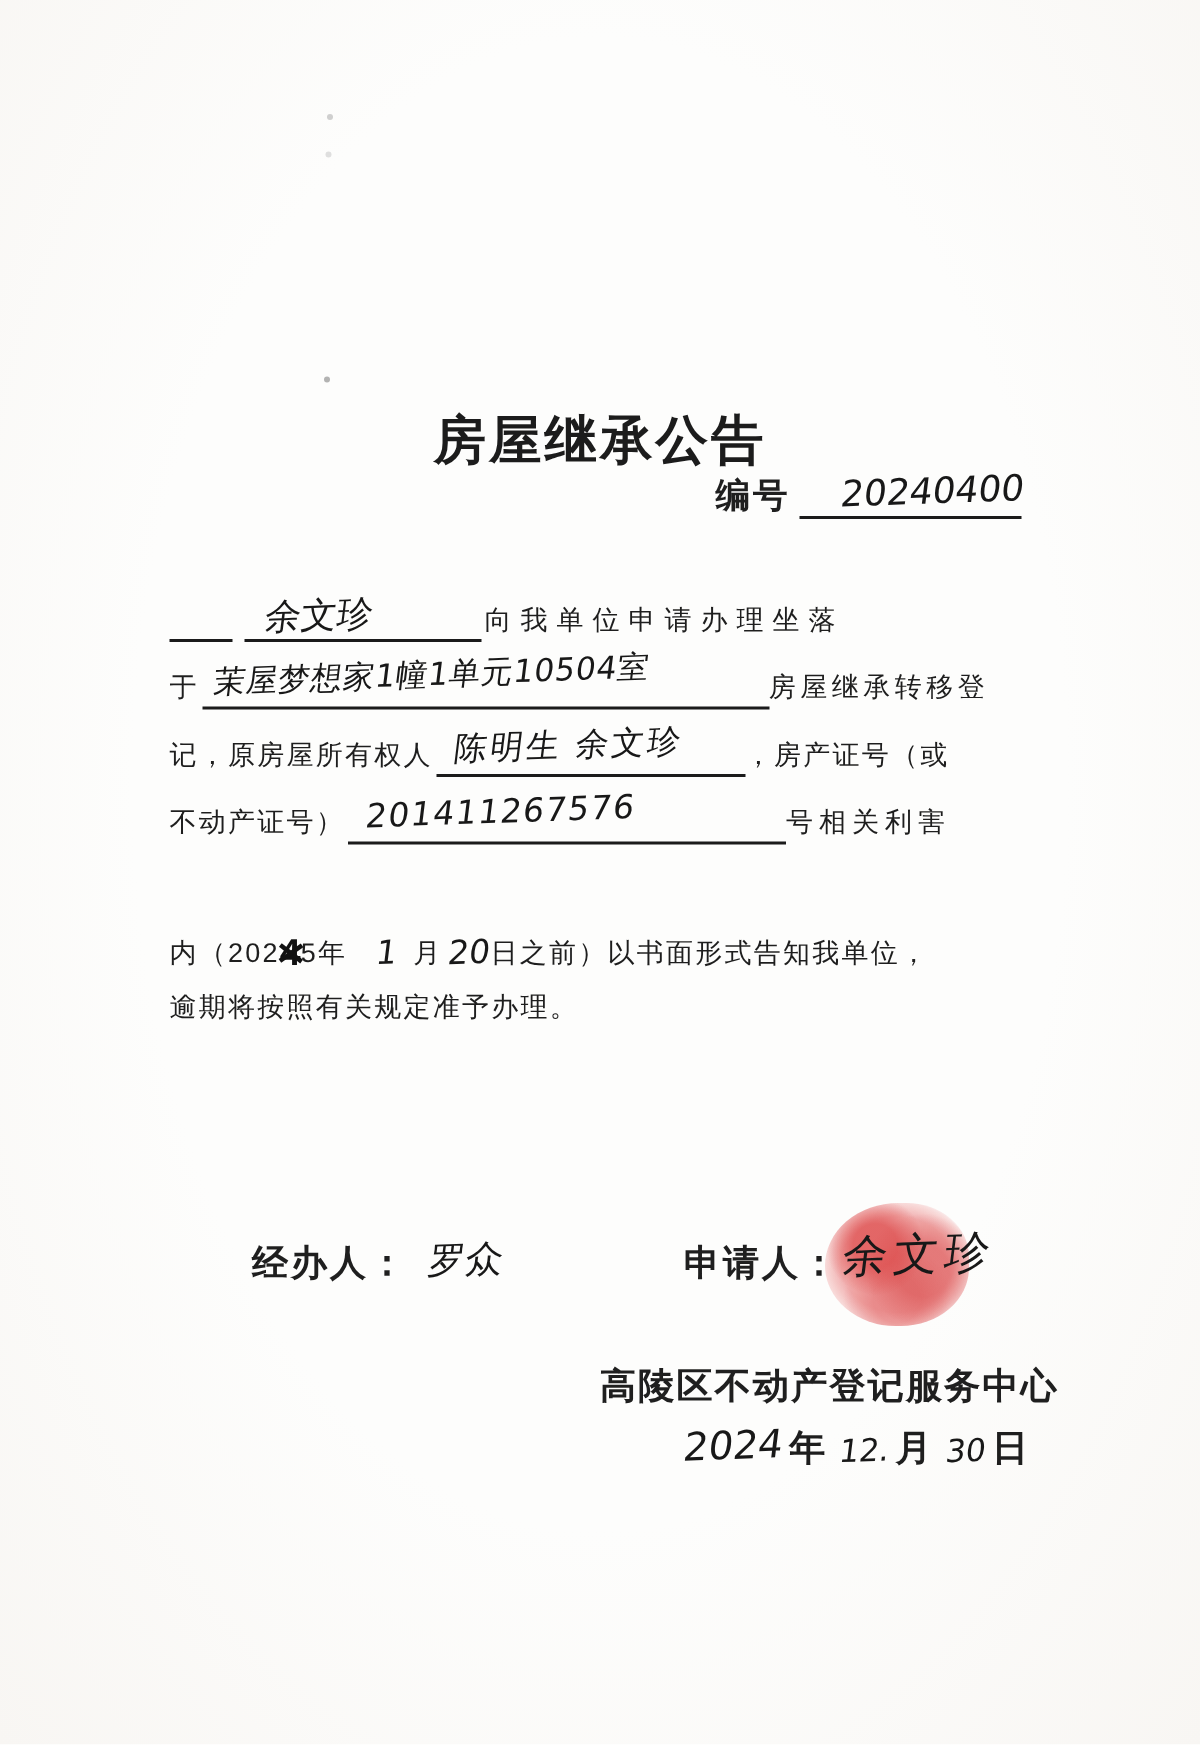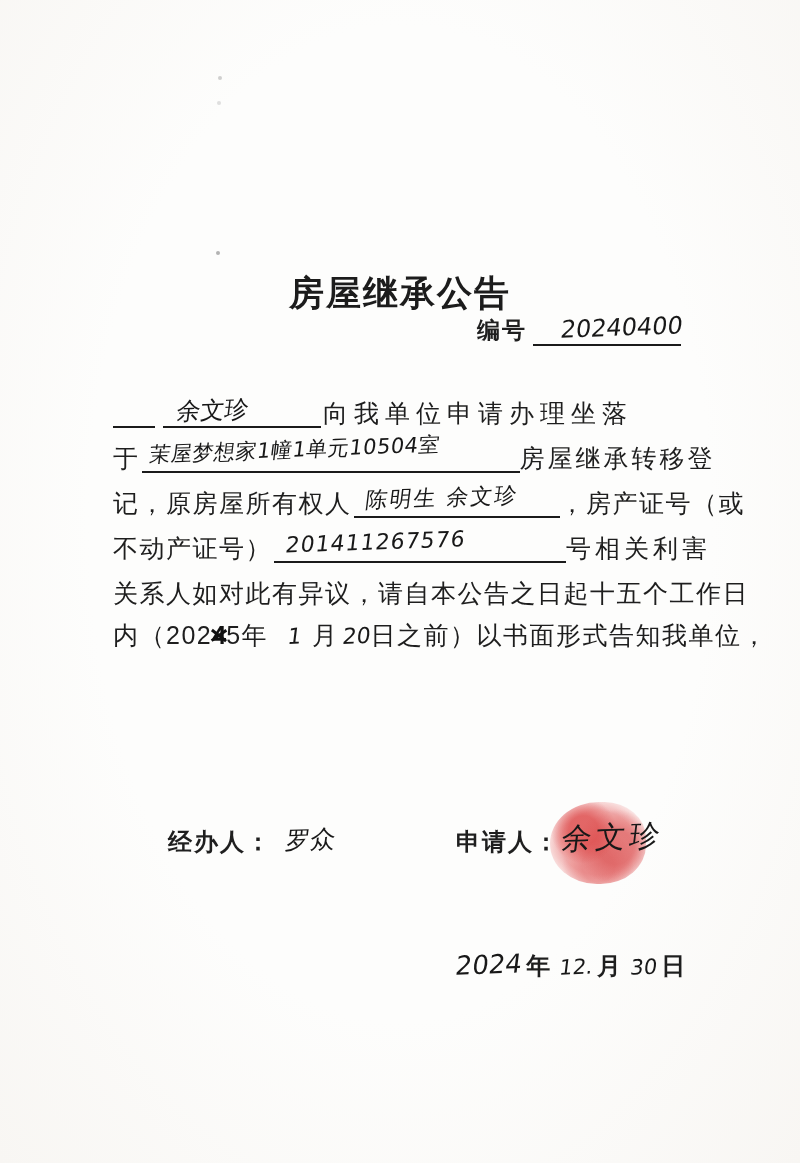--- a/index.html
+++ b/index.html
@@ -34,21 +34,21 @@
     color:#181818;
     display:inline-block;
     transform:rotate(-2deg) skewX(-9deg);
     transform-origin:left bottom;
     white-space:nowrap;
     line-height:1;
   }
   .docnum .hw{font-size:24px;padding:0 0 2px 8px;}
 
   .line{position:absolute;left:113px;display:flex;align-items:flex-end;white-space:nowrap;}
-  .printed{font-size:25px;letter-spacing:1.5px;color:#1e1e1e;line-height:30px;}
+  .printed{font-size:18px;letter-spacing:1.5px;color:#1e1e1e;line-height:30px;}
   .l1{top:398px;}
   .l1 .b-short{width:42px;margin-right:8px;}
   .l1 .b-name{width:158px;margin-right:2px;}
   .l1 .printed{letter-spacing:6px;}
   .b-name .hw{font-size:24px;padding:0 0 3px 12px;}
   .l2{top:443px;}
   .l2 .b-addr{width:378px;margin-left:2px;}
   .b-addr .hw{font-size:21px;padding:0 0 3px 6px;letter-spacing:.5px;}
   .l2 .printed.suffix{letter-spacing:3px;}
   .l3{top:488px;}
@@ -127,45 +127,46 @@
     <span class="blank b-owner"><span class="hw">陈明生  余文珍</span></span>
     <span class="printed">，房产证号（或</span>
   </div>
 
   <div class="line l4">
     <span class="printed">不动产证号）</span>
     <span class="blank b-cert"><span class="hw">201411267576</span></span>
     <span class="printed suffix">号相关利害</span>
   </div>
 
-  <div class="line l5">
-    <span class="printed">关系人如对此有异议，请自本公告之日起十五个工作日</span>
-  </div>
 
   <div class="line l6">
     <span class="printed">内（202</span>
       <span class="scribble">4</span>
       <span class="printed">5年</span>
       <span class="gap-m"></span>
       <span class="hw hw-inline">1</span>
       <span class="gap-s"></span>
       <span class="printed">月</span>
       <span class="hw hw-inline">20</span>
       <span class="printed">日之前）以书面形式告知我单位，</span>
   </div>
 
+  <div class="line l7">
+    <span class="printed">逾期将按照有关规定准予办理。</span>
+  </div>
 
   <div class="sig-row">
     <span class="sig-label handler-label">经办人：</span>
     <span class="hw handler-name">罗众</span>
     <span class="sig-label applicant-label">申请人：</span>
     <span class="fingerprint"></span>
     <span class="hw applicant-name">余文珍</span>
   </div>
 
+  <div class="org-line">高陵区不动产登记服务中心</div>
 
   <div class="date-line">
     <span class="hw">2024</span>
     <span class="printed">年</span>
     <span class="hw small">12.</span>
     <span class="printed">月</span>
     <span class="hw small">30</span>
     <span class="printed">日</span>
   </div>
 

